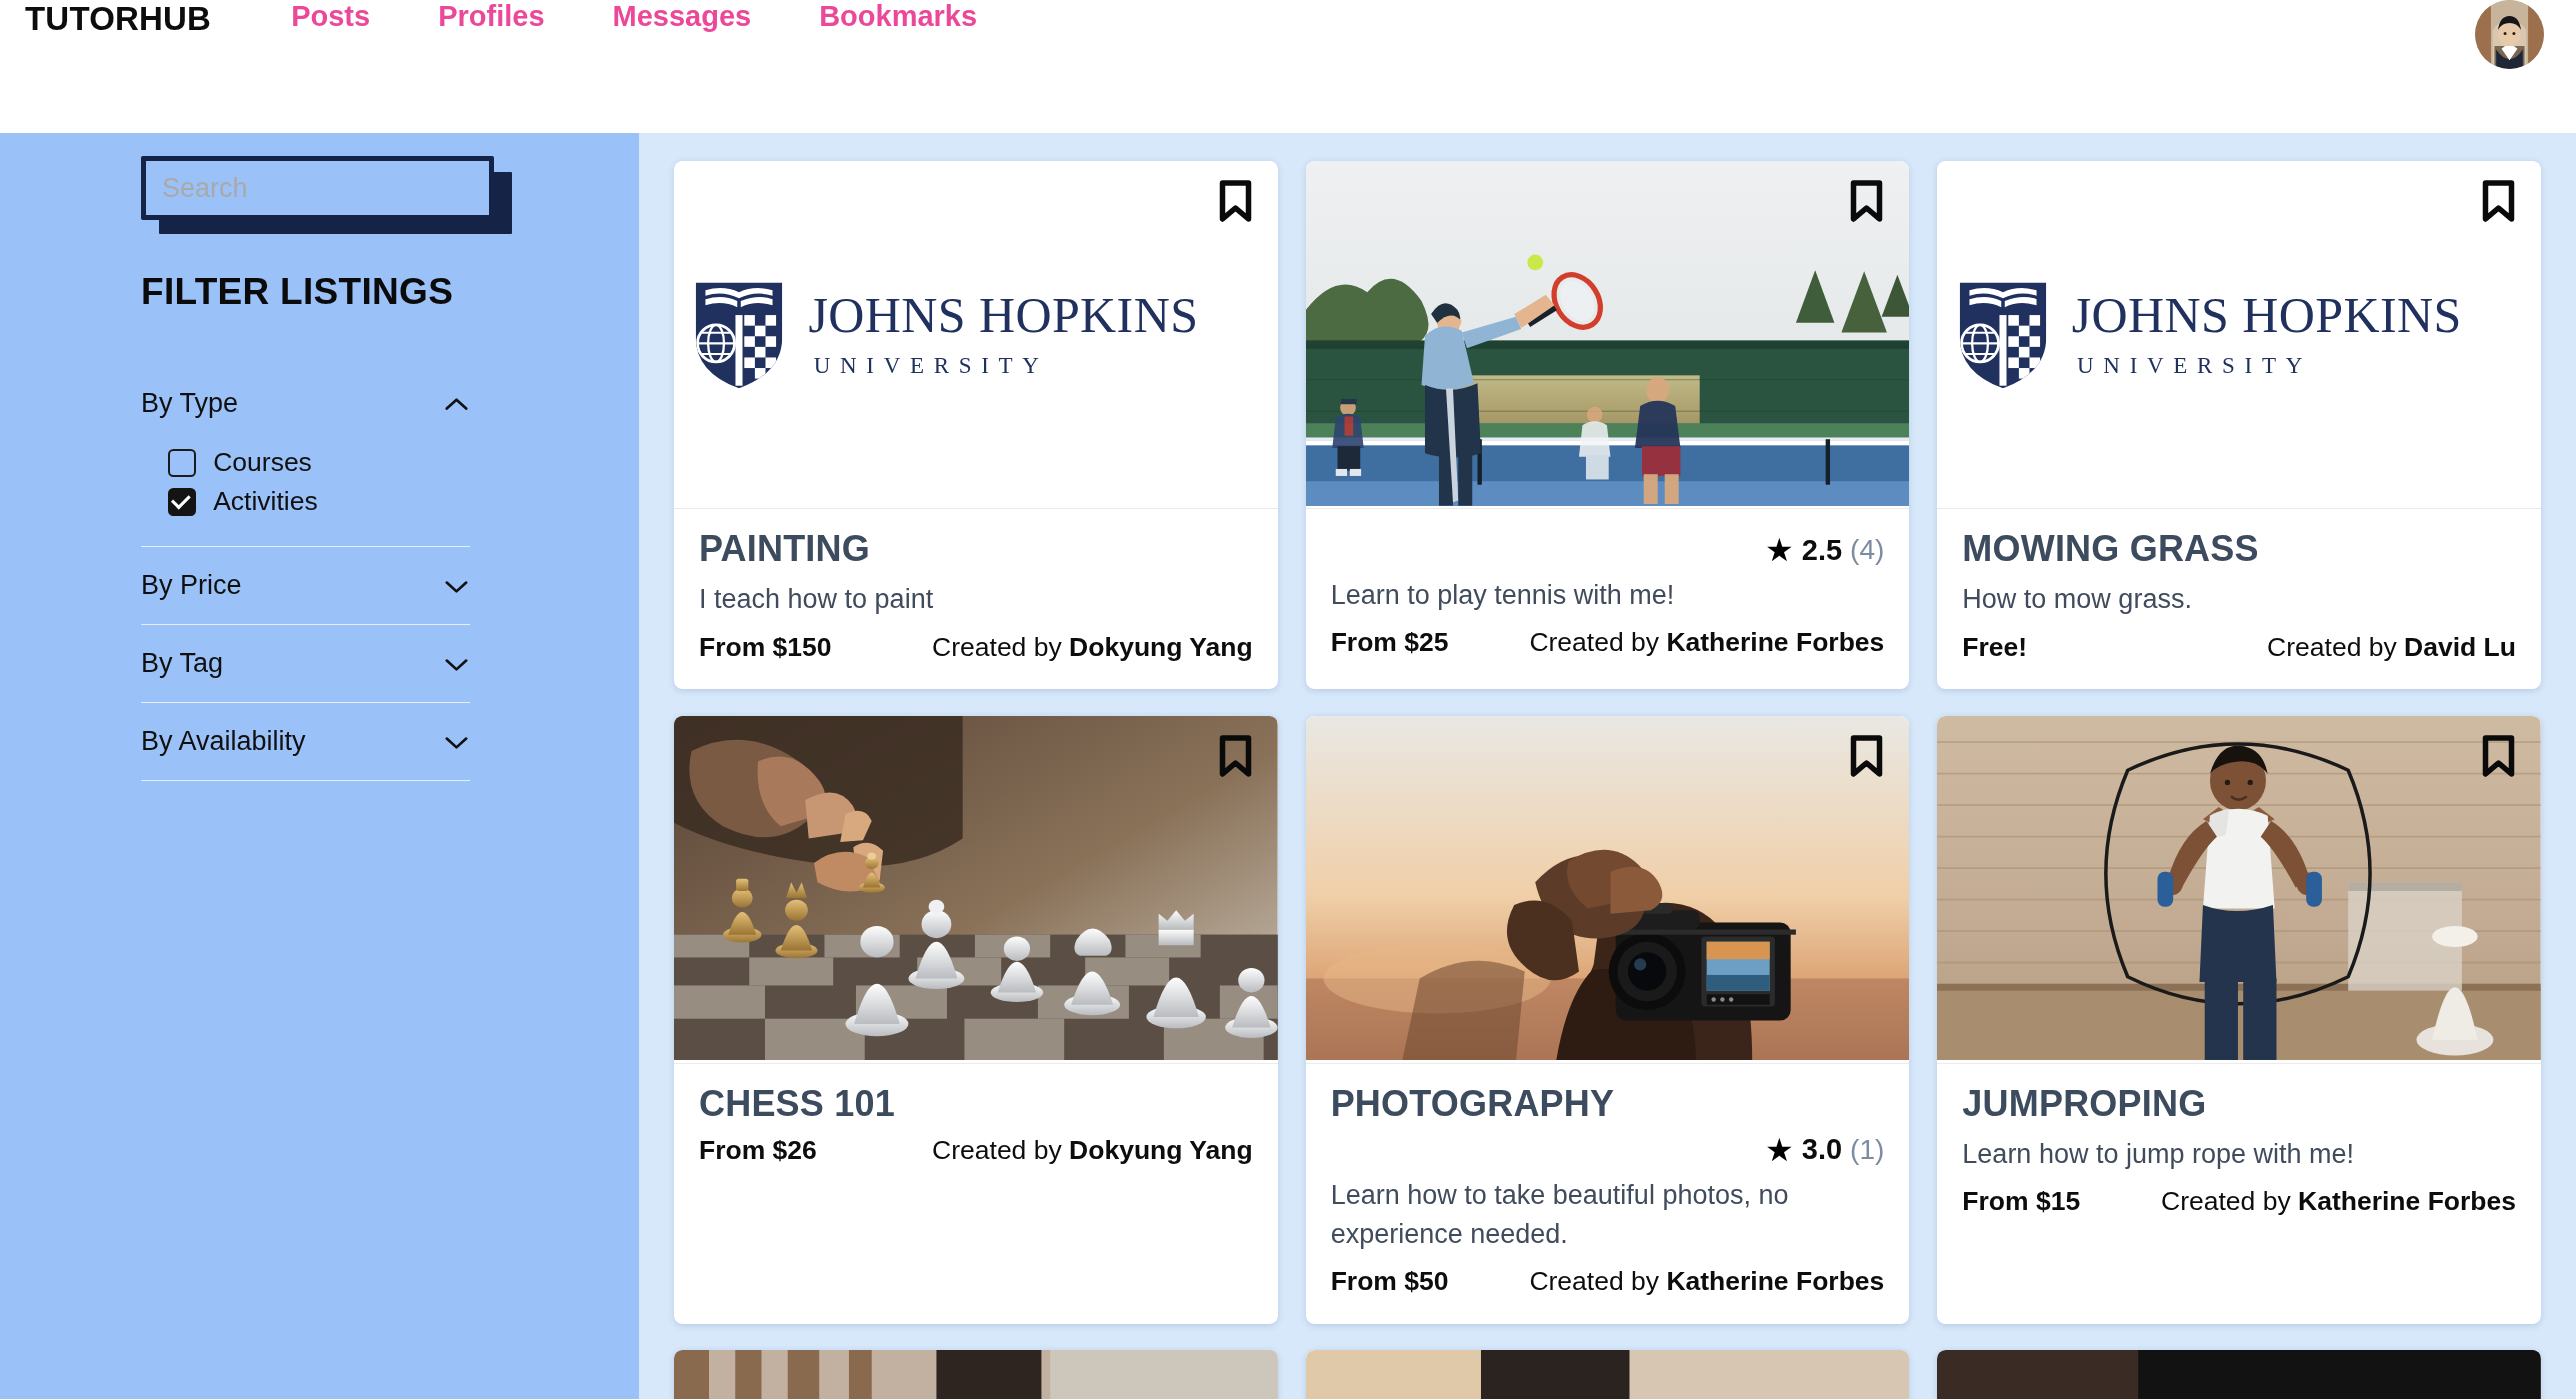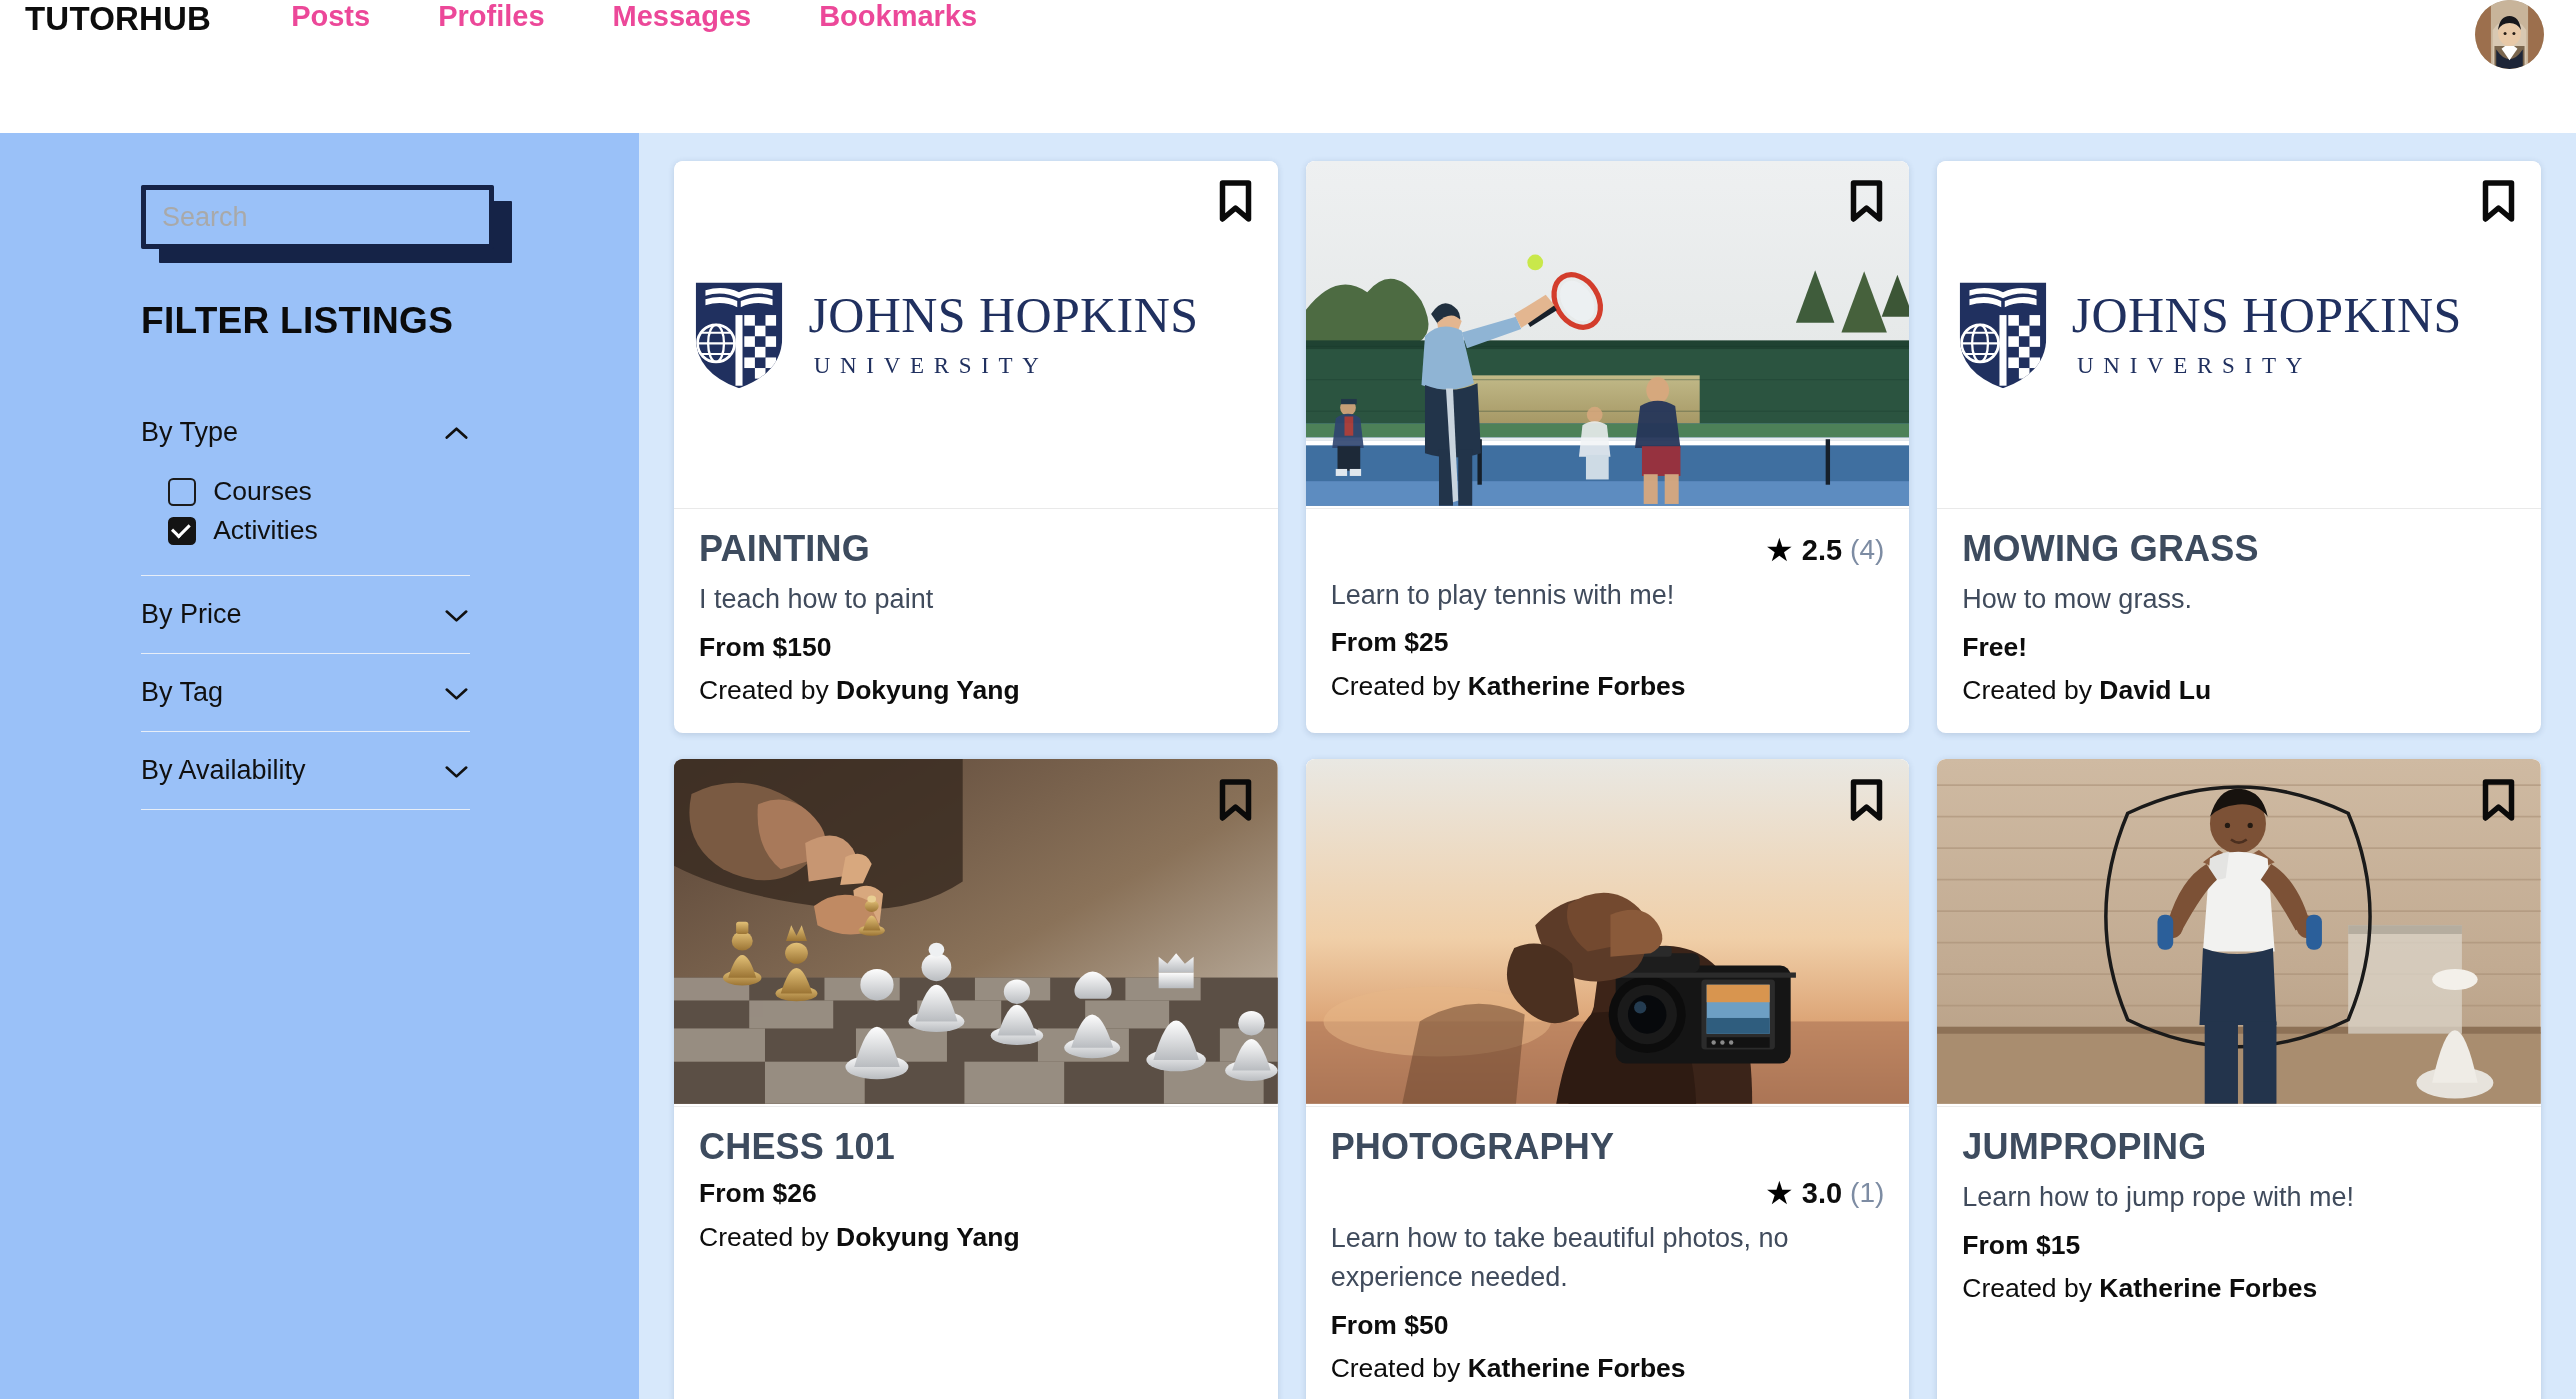--- a/index.html
+++ b/index.html
@@ -37,21 +37,21 @@
   
   .page {
     display: flex; width: 100%; height: 1267px;
     background: #d7e8fb;
   }
 
   
   .sidebar {
     width: 639px; flex: none;
     background: #9ac1f8;
-    padding: 52px 0 0 0;
+    padding: 23px 0 0 0;
     position: relative;
   }
   .sidebar-inner { width: 362px; margin-left: 141px; }
 
   .search-wrap { position: relative; width: 353px; height: 69px; margin-bottom: 46px; }
   .search-shadow {
     position: absolute; left: 17.7px; top: 16px;
     width: 353px; height: 62px; background: #152347; border-radius: 0.9px;
   }
   .search-input {
@@ -139,23 +139,22 @@
     gap: 8px; margin: 5.3px 0 10.6px 0; height: 30px;
   }
   .star { font-size: 32px; color: #000; line-height: 1; }
   .rate-val { font-size: 29px; font-weight: 700; color: #0d0d0d; }
   .rate-cnt { font-size: 28px; color: #7d8ca3; }
   .card-desc {
     font-size: 27px; color: #404b5c; line-height: 1.45;
     margin-bottom: 12.4px;
   }
   .card-foot {
-    display: flex; align-items: flex-start; justify-content: space-between;
+    display: flex; align-items: flex-end; justify-content: space-between;
     gap: 12.4px;
-    flex-direction: column;
   }
   .price { font-size: 26.5px; font-weight: 700; color: #0d0d0d; white-space: nowrap; }
   .creator { font-size: 26.5px; color: #0d0d0d; white-space: nowrap; }
   .creator b { font-weight: 700; }
 
   
   .jhu { display: flex; align-items: center; gap: 23px; padding: 0 19.4px; }
   .jhu-shield { width: 92px; height: 113px; flex: none; }
   .jhu-text { display: flex; flex-direction: column; }
   .jhu-name {

